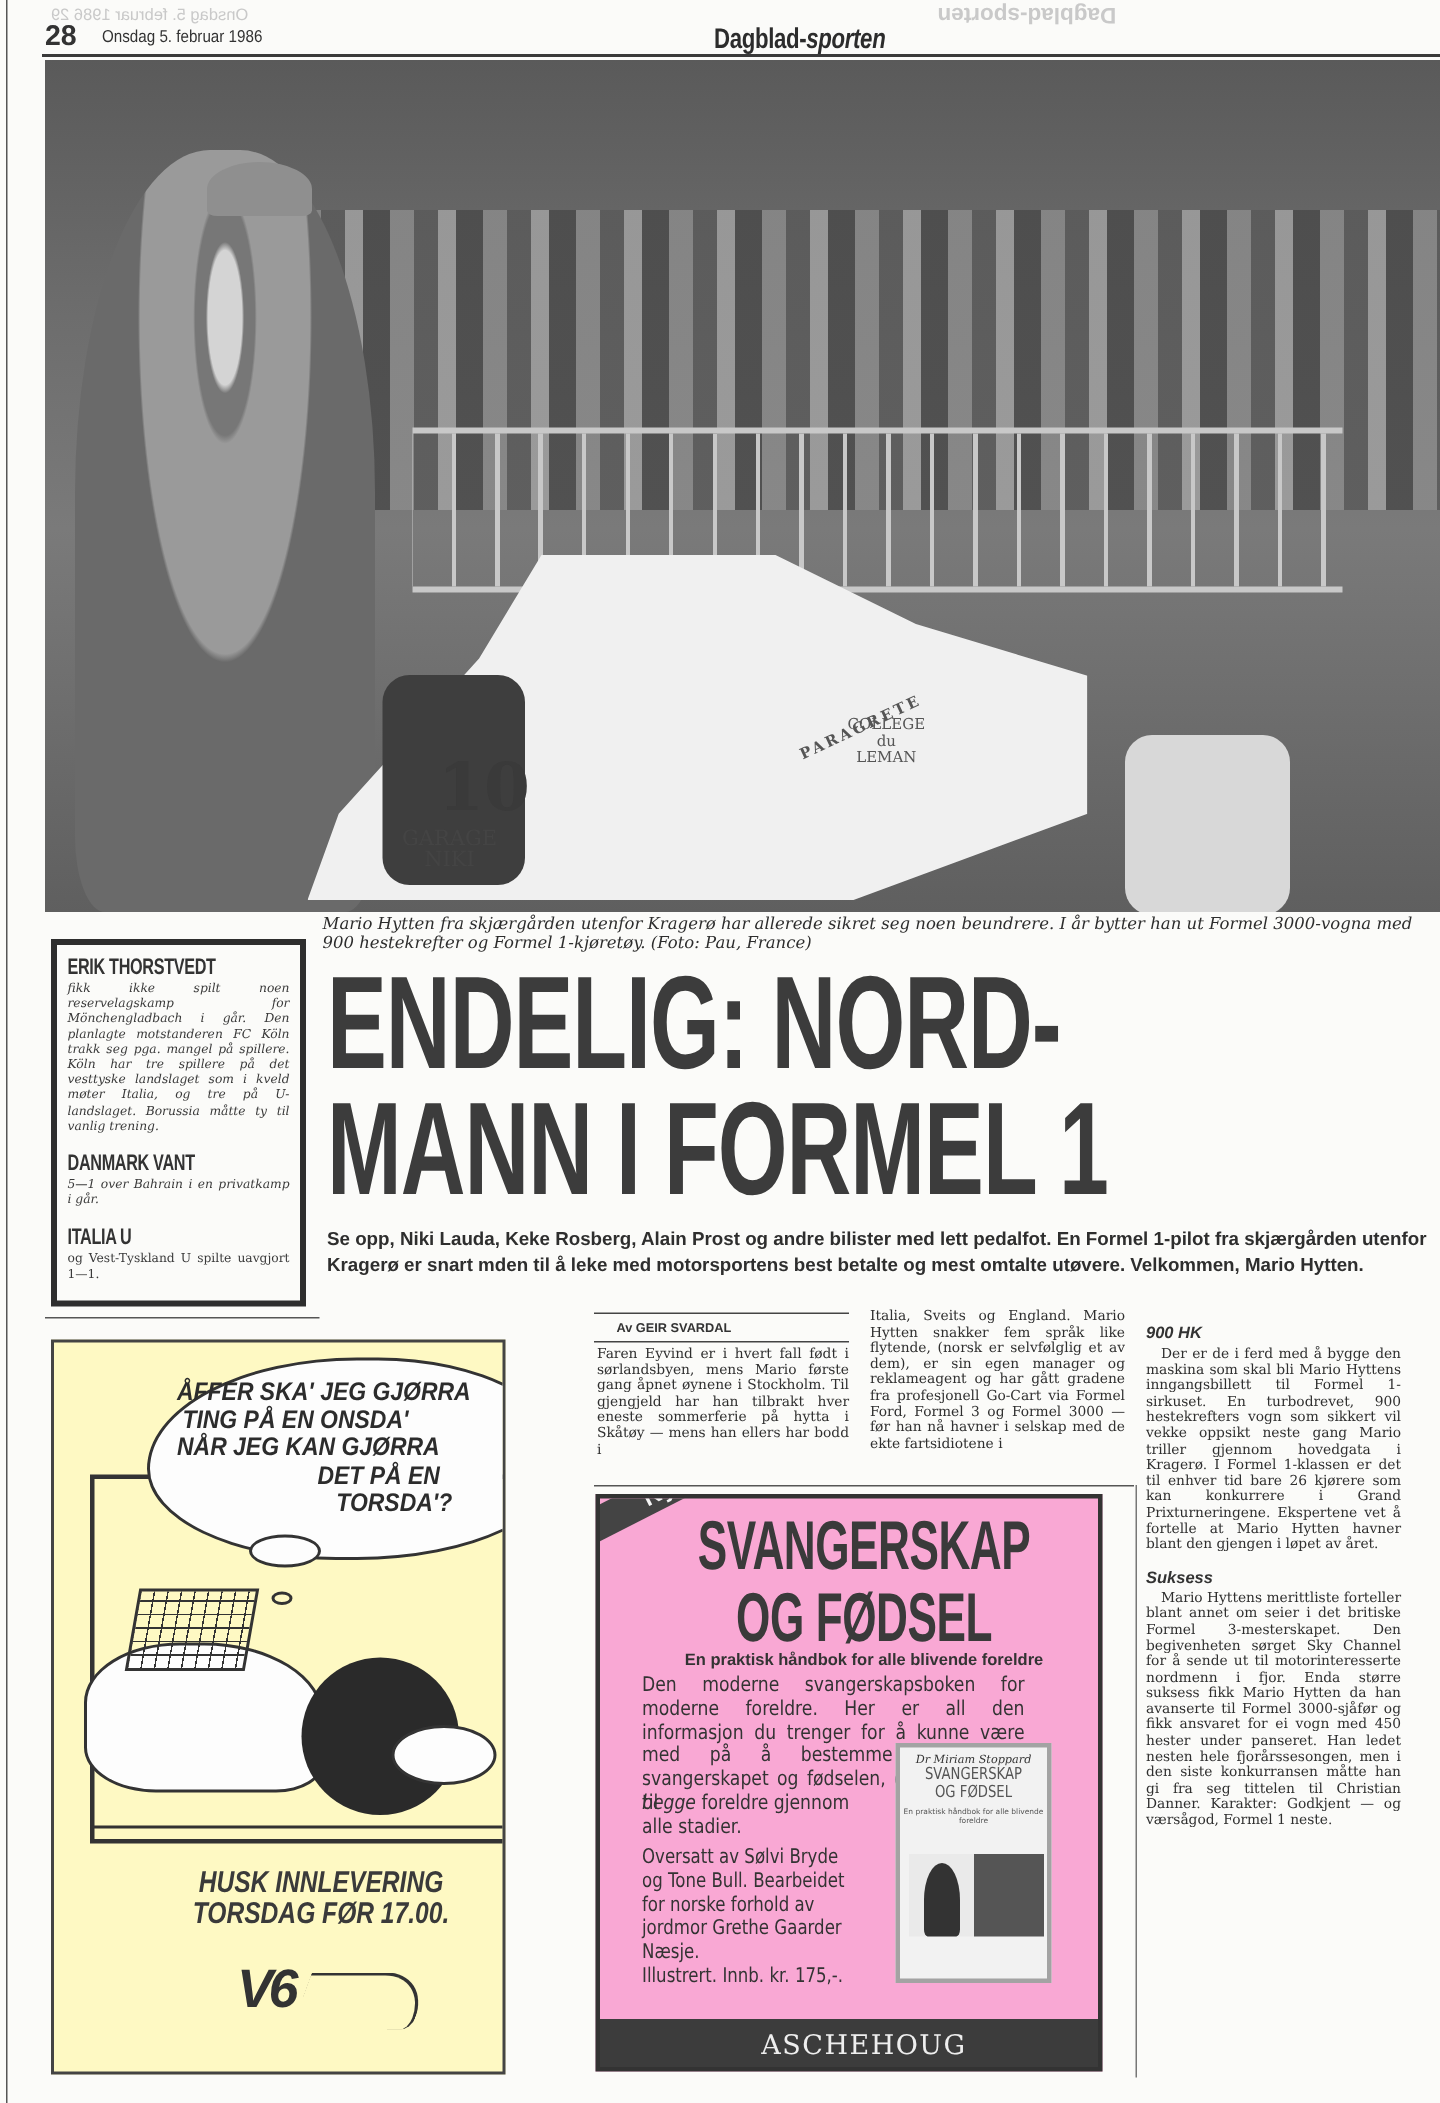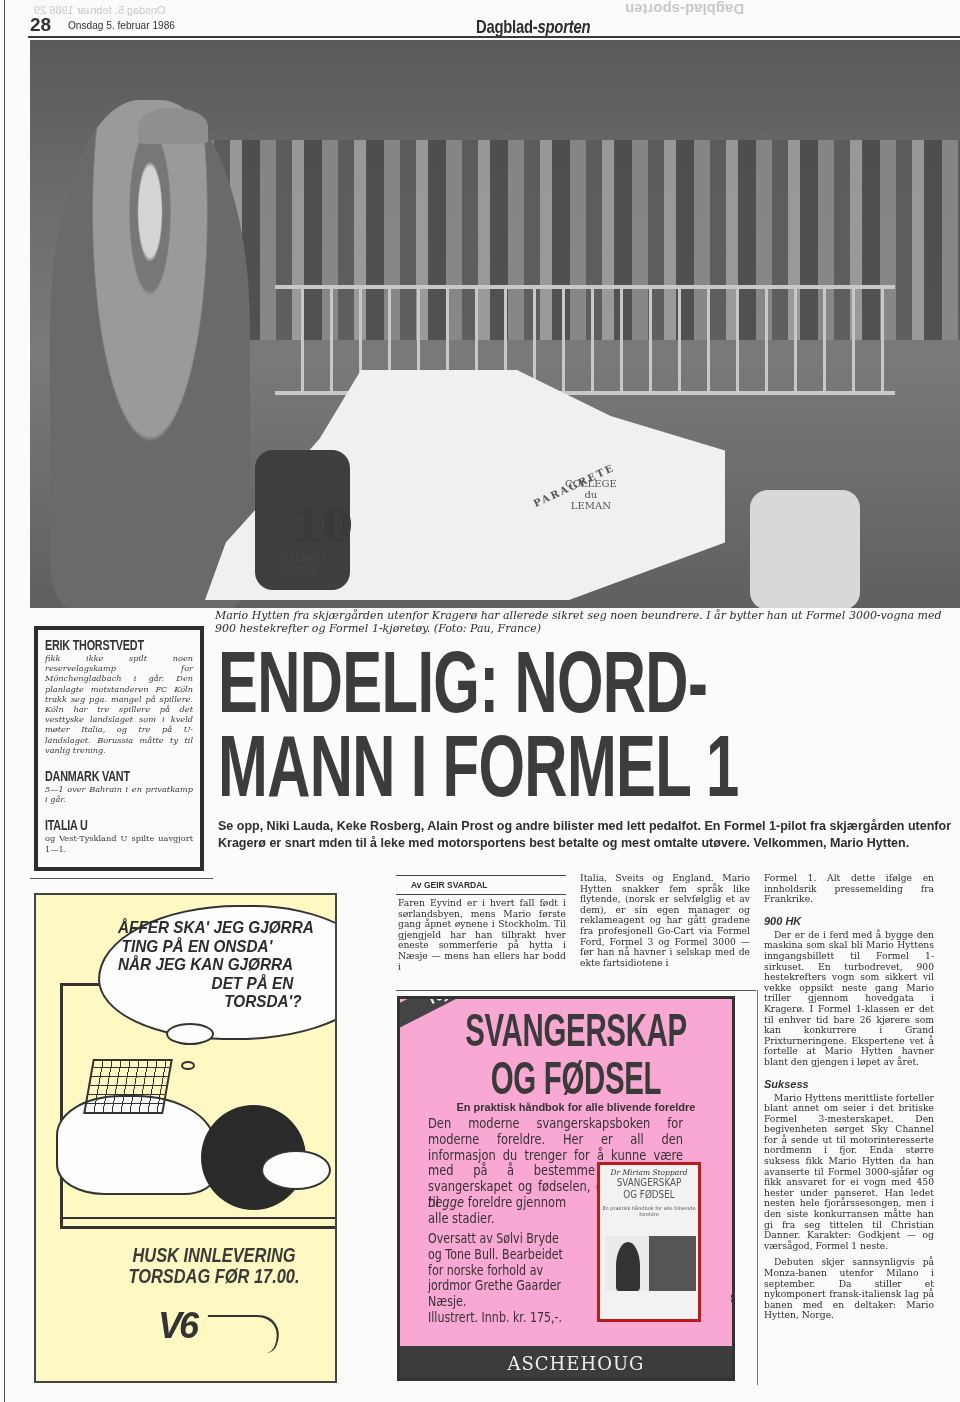--- a/index.html
+++ b/index.html
@@ -77,21 +77,21 @@
   .ad-corner { position: absolute; left: -20px; top: 14px; width: 150px; height: 22px; background: #444; transform: rotate(-27deg); transform-origin: left top; }
   .ad-corner span { display: block; margin-left: 50px; font: bold 17px "Liberation Sans", sans-serif; color: #f5f5f5; line-height: 22px; }
   .ad-title { position: absolute; left: 0; width: 352px; text-align: center; font: bold 46px "Liberation Sans", sans-serif; color: #3a3a3a; transform: scaleX(0.64); transform-origin: center; letter-spacing: -0.5px; }
   .ad-title.t1 { top: 4px; }
   .ad-title.t2 { top: 52px; }
   .ad-sub { position: absolute; left: 0; width: 352px; top: 102px; text-align: center; font: bold 11px "Liberation Sans", sans-serif; color: #333; }
   .ad-body { position: absolute; left: 28px; top: 117px; width: 300px; font: 13.5px "DejaVu Sans", sans-serif; line-height: 15.8px; text-align: justify; color: #333; transform: scaleX(0.85); transform-origin: left; }
   .ad-body.narrow { width: 176px; text-align: left; }
   .ad-body i { font-style: italic; }
   .ad-credits { position: absolute; left: 28px; top: 232px; width: 180px; font: 13.5px "DejaVu Sans", sans-serif; line-height: 15.8px; color: #333; transform: scaleX(0.82); transform-origin: left; }
-  .book { position: absolute; left: 197px; top: 163px; width: 104px; height: 160px; border: 3px solid #b91c1c; background: #f2f2f2; text-align: center; }
+  .book { position: absolute; left: 197px; top: 163px; width: 104px; height: 160px; border: 3px solid #a3a3a3; background: #f2f2f2; text-align: center; }
   .book .author { font: italic 7.5px "DejaVu Serif", serif; margin-top: 3px; color: #333; }
   .book .btitle { font: 11px "DejaVu Sans", sans-serif; color: #555; line-height: 12px; transform: scaleX(0.8); }
   .book .bsub { font: 5px "DejaVu Sans", sans-serif; color: #555; margin-top: 4px; }
   .book .cover-img { position: absolute; left: 6px; top: 71px; width: 90px; height: 55px; background: linear-gradient(90deg, #eaeaea 0 48%, #555 48% 100%); }
   .book .cover-img::before { content: ""; position: absolute; left: 10px; top: 6px; width: 24px; height: 49px; background: #333; border-radius: 50% 50% 10% 10%; }
   .ad-code { position: absolute; left: 330px; top: 296px; font: bold 7px "Liberation Sans", sans-serif; transform: rotate(90deg); color: #333; }
   .ad-footer { position: absolute; left: 0; top: 347px; width: 352px; height: 35px; background: #3c3c3c; text-align: center; }
   .ad-footer span { font: 18px "DejaVu Serif", serif; color: #eee; line-height: 35px; letter-spacing: 1px; }
 
   
@@ -163,29 +163,27 @@
 
 <div class="headline">
   <div>ENDELIG: NORD-</div>
   <div>MANN I FORMEL 1</div>
 </div>
 <div class="deck">Se opp, Niki Lauda, Keke Rosberg, Alain Prost og andre bilister med lett pedalfot. En Formel 1-pilot fra skjærgården utenfor Kragerø er snart mden til å leke med motorsportens best betalte og mest omtalte utøvere. Velkommen, Mario Hytten.</div>
 
 <div class="byline-rule-top"></div>
 <div class="byline">Av GEIR SVARDAL</div>
 <div class="byline-rule"></div>
-<div class="col col1">Faren Eyvind er i hvert fall født i sørlandsbyen, mens Mario første gang åpnet øynene i Stockholm. Til gjengjeld har han tilbrakt hver eneste sommerferie på hytta i Næsje — mens han ellers har bodd i</div>
+<div class="col col1">Faren Eyvind er i hvert fall født i sørlandsbyen, mens Mario første gang åpnet øynene i Stockholm. Til gjengjeld har han tilbrakt hver eneste sommerferie på hytta i Skåtøy — mens han ellers har bodd i</div>
 <div class="col col2">Italia, Sveits og England. Mario Hytten snakker fem språk like flytende, (norsk er selvfølglig et av dem), er sin egen manager og reklameagent og har gått gradene fra profesjonell Go-Cart via Formel Ford, Formel 3 og Formel 3000 — før han nå havner i selskap med de ekte fartsidiotene i</div>
 <div class="col col3">
-  <div>Formel 1. Alt dette ifølge en innholdsrik pressemelding fra Frankrike.</div>
   <div class="sub">900 HK</div>
   <p>Der er de i ferd med å bygge den maskina som skal bli Mario Hyttens inngangsbillett til Formel 1-sirkuset. En turbodrevet, 900 hestekrefters vogn som sikkert vil vekke oppsikt neste gang Mario triller gjennom hovedgata i Kragerø. I Formel 1-klassen er det til enhver tid bare 26 kjørere som kan konkurrere i Grand Prixturneringene. Ekspertene vet å fortelle at Mario Hytten havner blant den gjengen i løpet av året.</p>
   <div class="sub">Suksess</div>
   <p>Mario Hyttens merittliste forteller blant annet om seier i det britiske Formel 3-mesterskapet. Den begivenheten sørget Sky Channel for å sende ut til motorinteresserte nordmenn i fjor. Enda større suksess fikk Mario Hytten da han avanserte til Formel 3000-sjåfør og fikk ansvaret for ei vogn med 450 hester under panseret. Han ledet nesten hele fjorårssesongen, men i den siste konkurransen måtte han gi fra seg tittelen til Christian Danner. Karakter: Godkjent — og værsågod, Formel 1 neste.</p>
-  <p style="margin-top:6px">Debuten skjer sannsynligvis på Monza-banen utenfor Milano i september. Da stiller et nykomponert fransk-italiensk lag på banen med en deltaker: Mario Hytten, Norge.</p>
 </div>
 <div class="col-divider"></div>
 <div class="mid-rule"></div>
 
 <div class="ad">
   <div class="ad-corner">
       <span>Nytt om</span>
     </div>
   <div class="ad-title t1">SVANGERSKAP</div>
   <div class="ad-title t2">OG FØDSEL</div>

